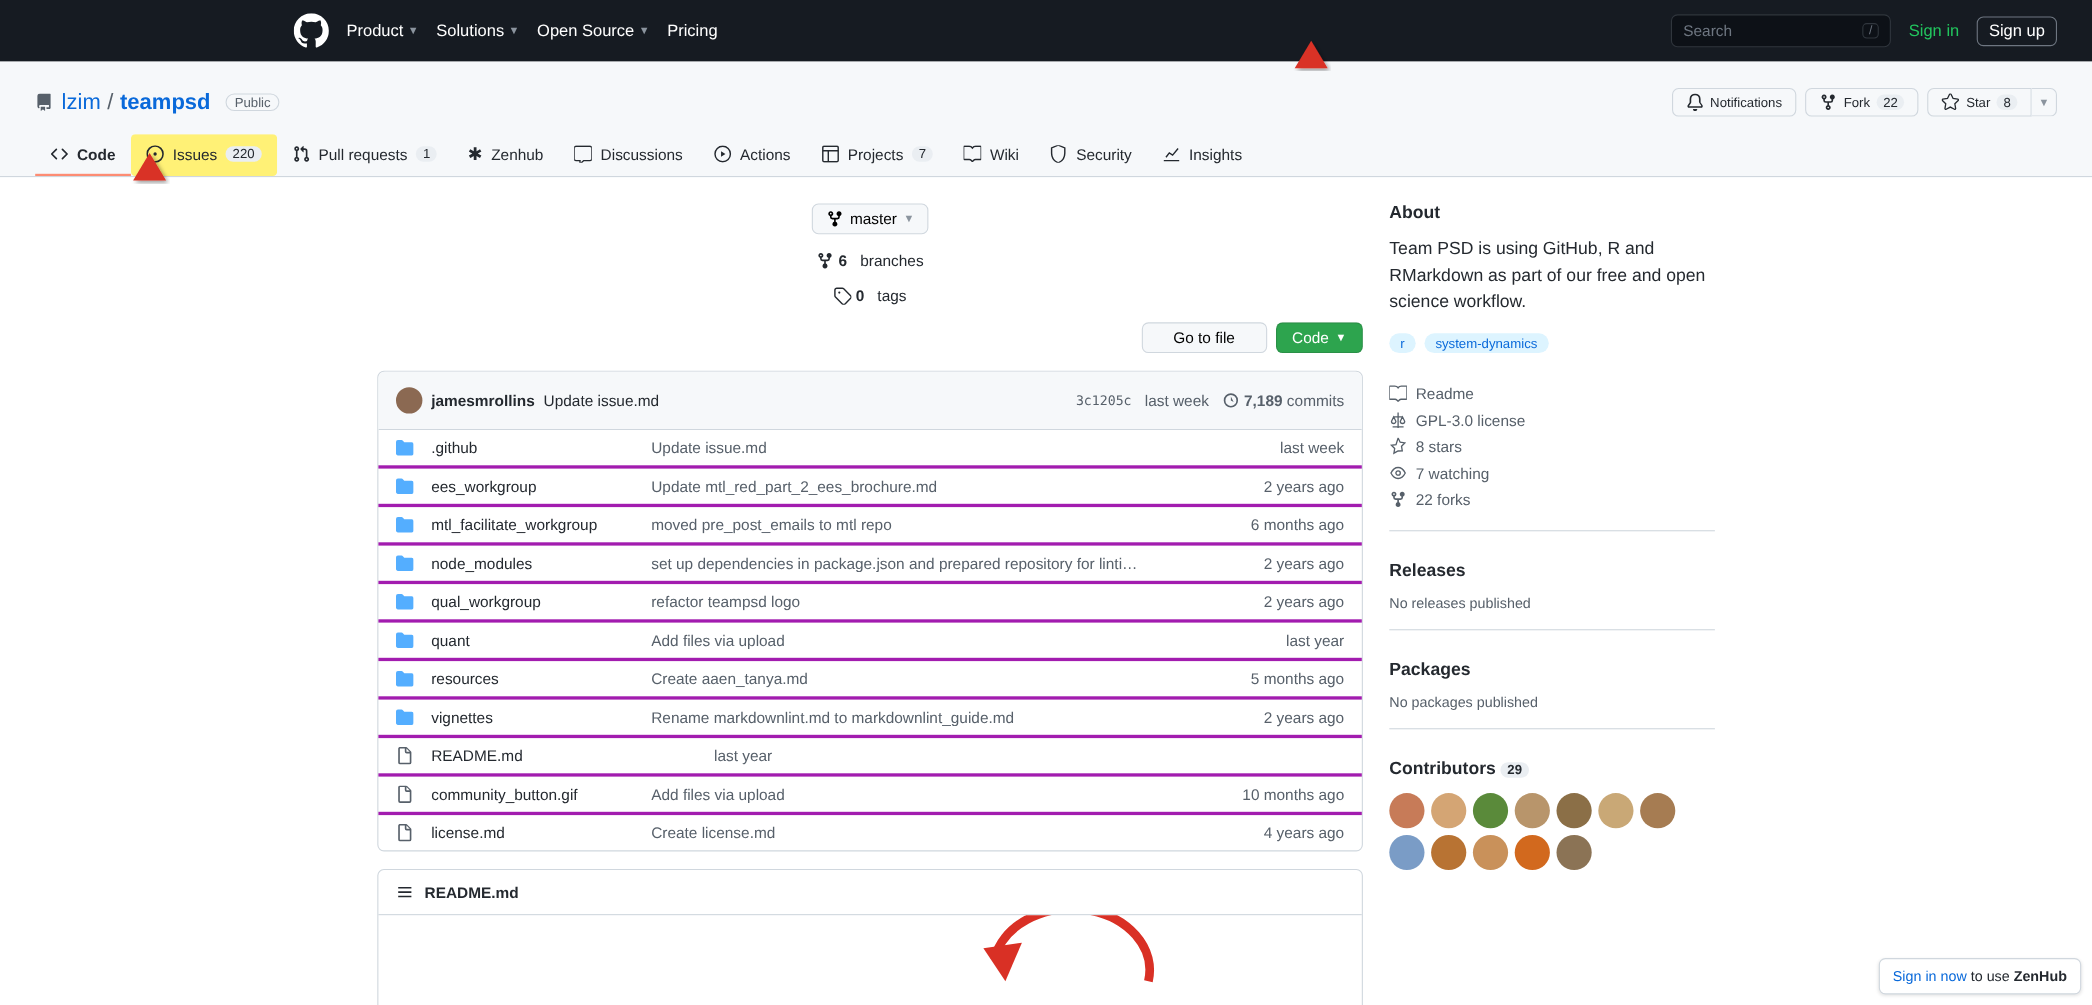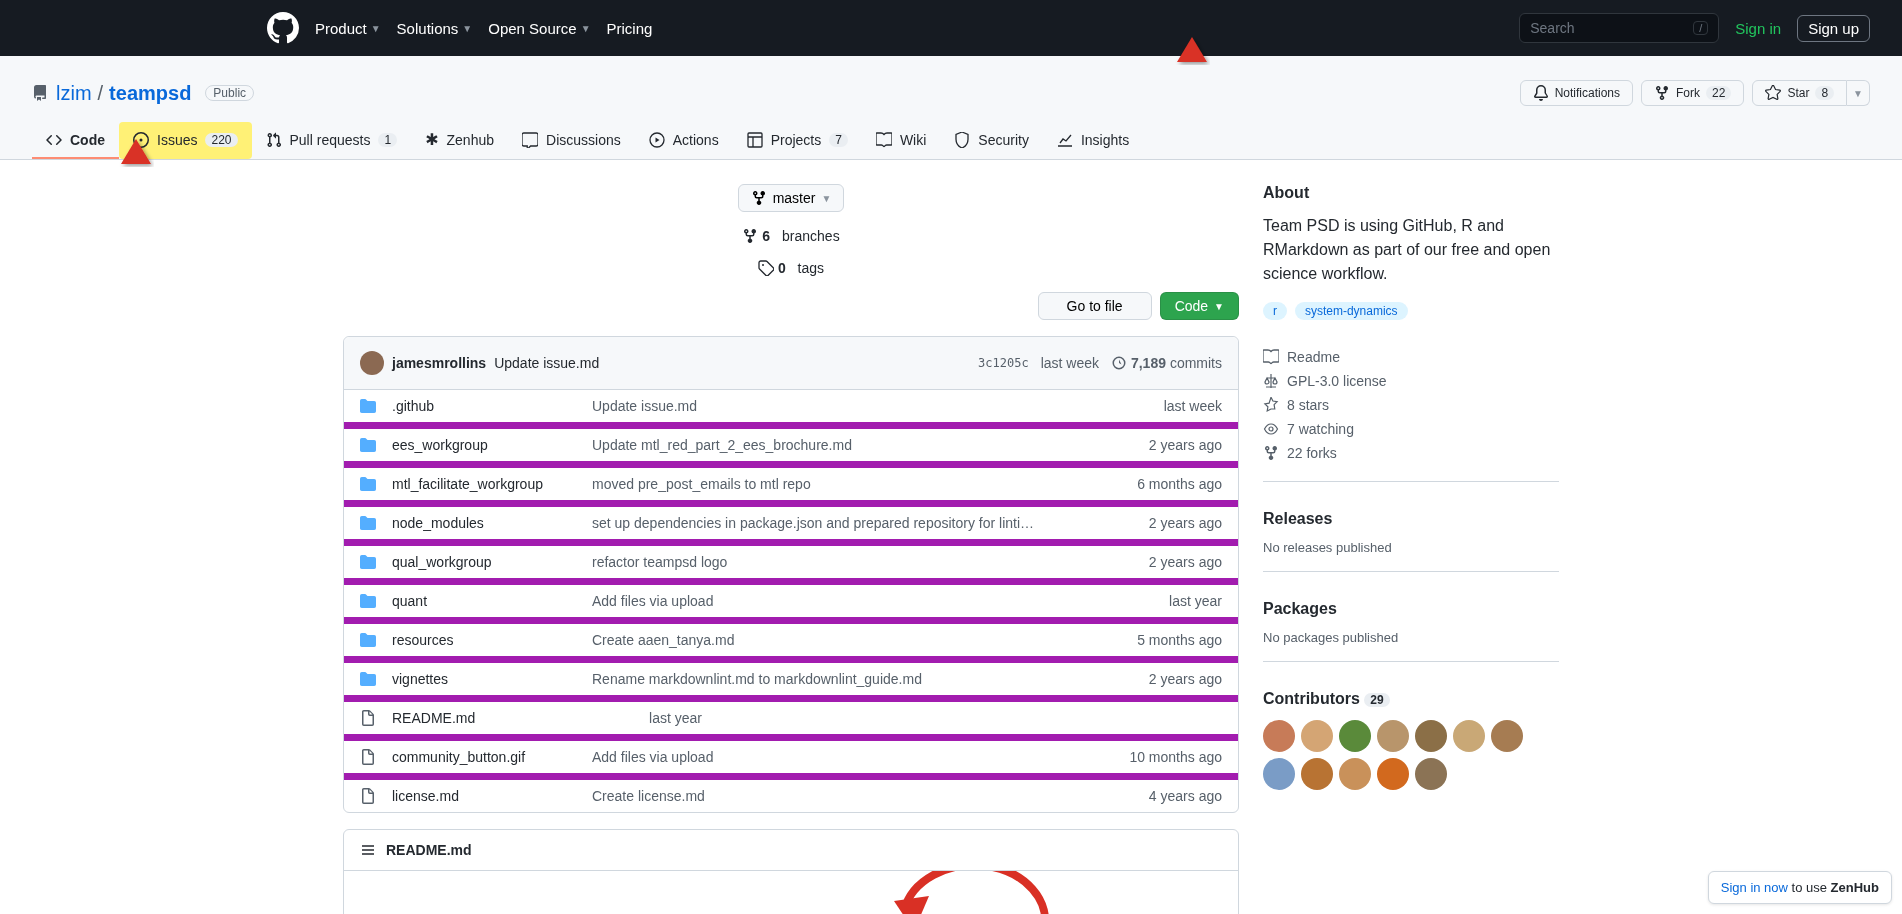--- a/index.html
+++ b/index.html
@@ -50,21 +50,21 @@
 .btn-primary { background: #2da44e; color: #fff; border: 1px solid rgba(27,31,36,0.15); border-radius: 6px; padding: 5px 14px; font-size: 14px; font-weight: 500; display: flex; align-items: center; gap: 6px; cursor: pointer; }
 .btn-default { background: #f6f8fa; border: 1px solid #d0d7de; border-radius: 6px; padding: 5px 28px; font-size: 14px; font-weight: 500; cursor: pointer; }
 
 .box { border: 1px solid #d0d7de; border-radius: 6px; }
 .box-header { background: #f6f8fa; border-bottom: 1px solid #d0d7de; padding: 14px 16px; display: flex; align-items: center; gap: 8px; border-radius: 6px 6px 0 0; }
 .avatar { width: 24px; height: 24px; border-radius: 50%; background: #8b6952; display: inline-block; }
 .box-header .author { font-weight: 600; }
 .box-header .msg { color: #24292f; }
 .box-header-meta { margin-left: auto; display: flex; align-items: center; gap: 12px; color: #57606a; font-size: 14px; }
 .box-header-meta .sha { font-family: monospace; font-size: 12px; }
-.box-row { display: flex; align-items: center; padding: 8px 16px; border-bottom: 7px solid #a21caf; font-size: 14px; }
+.box-row { display: flex; align-items: center; padding: 8px 16px; border-bottom: 3px solid #a21caf; font-size: 14px; }
 .box-row:last-child { border-bottom: none; }
 .box-row .icon { width: 16px; margin-right: 16px; color: #54aeff; }
 .box-row .icon.file { color: #57606a; }
 .box-row .name { width: 200px; color: #24292f; }
 .box-row .name a { color: #24292f; }
 .box-row .commit-msg { flex: 1; color: #57606a; white-space: nowrap; overflow: hidden; text-overflow: ellipsis; }
 .box-row .commit-msg a { color: #57606a; }
 .box-row .age { color: #57606a; text-align: right; width: 110px; }
 
 .readme-box { border: 1px solid #d0d7de; border-radius: 6px; margin-top: 16px; }

